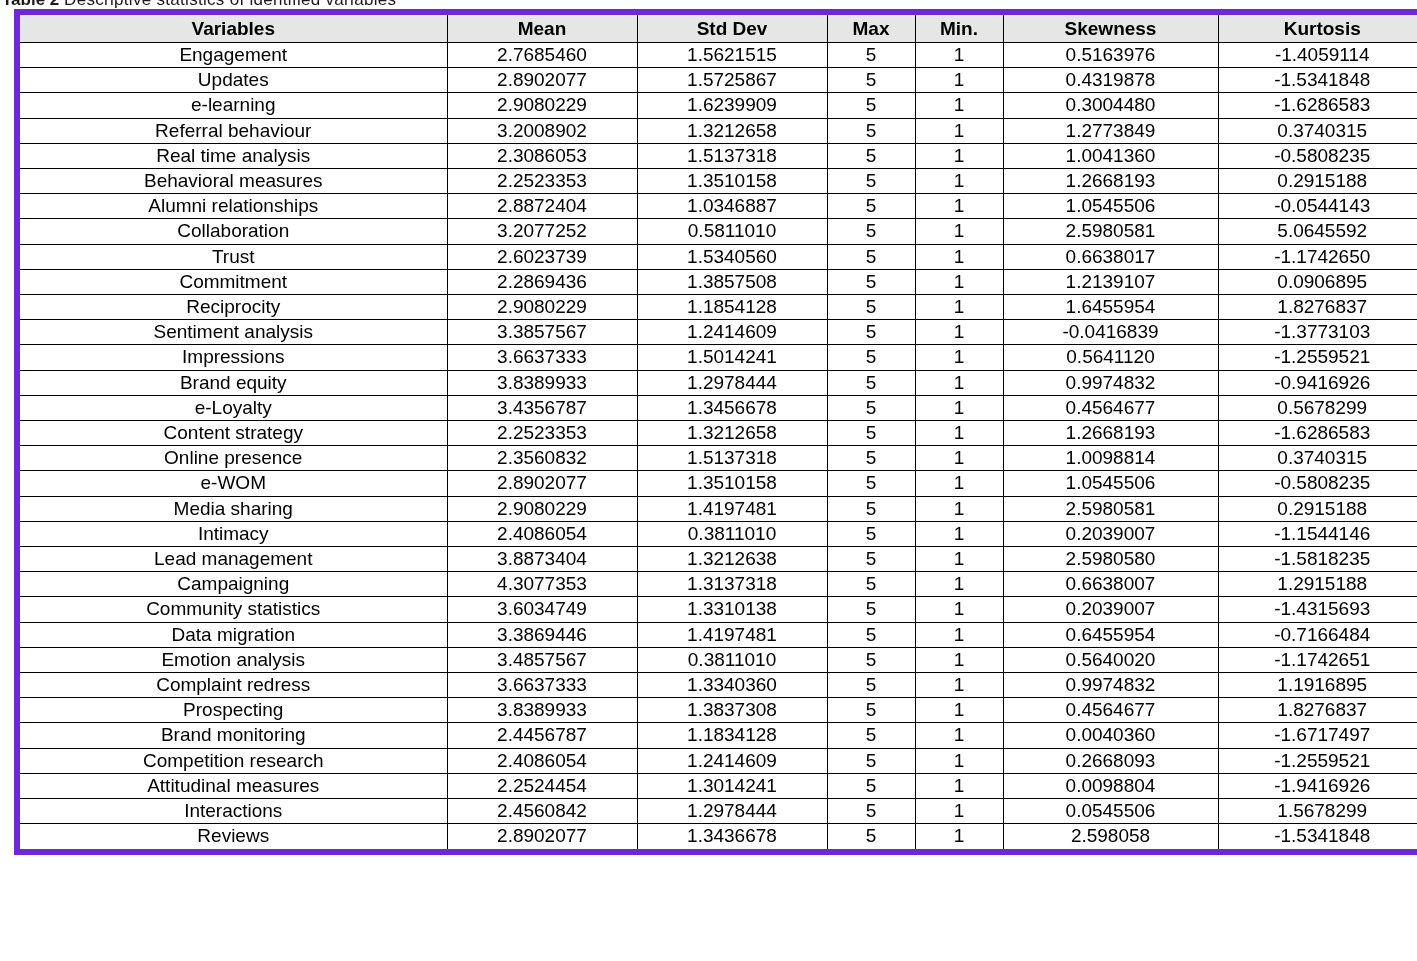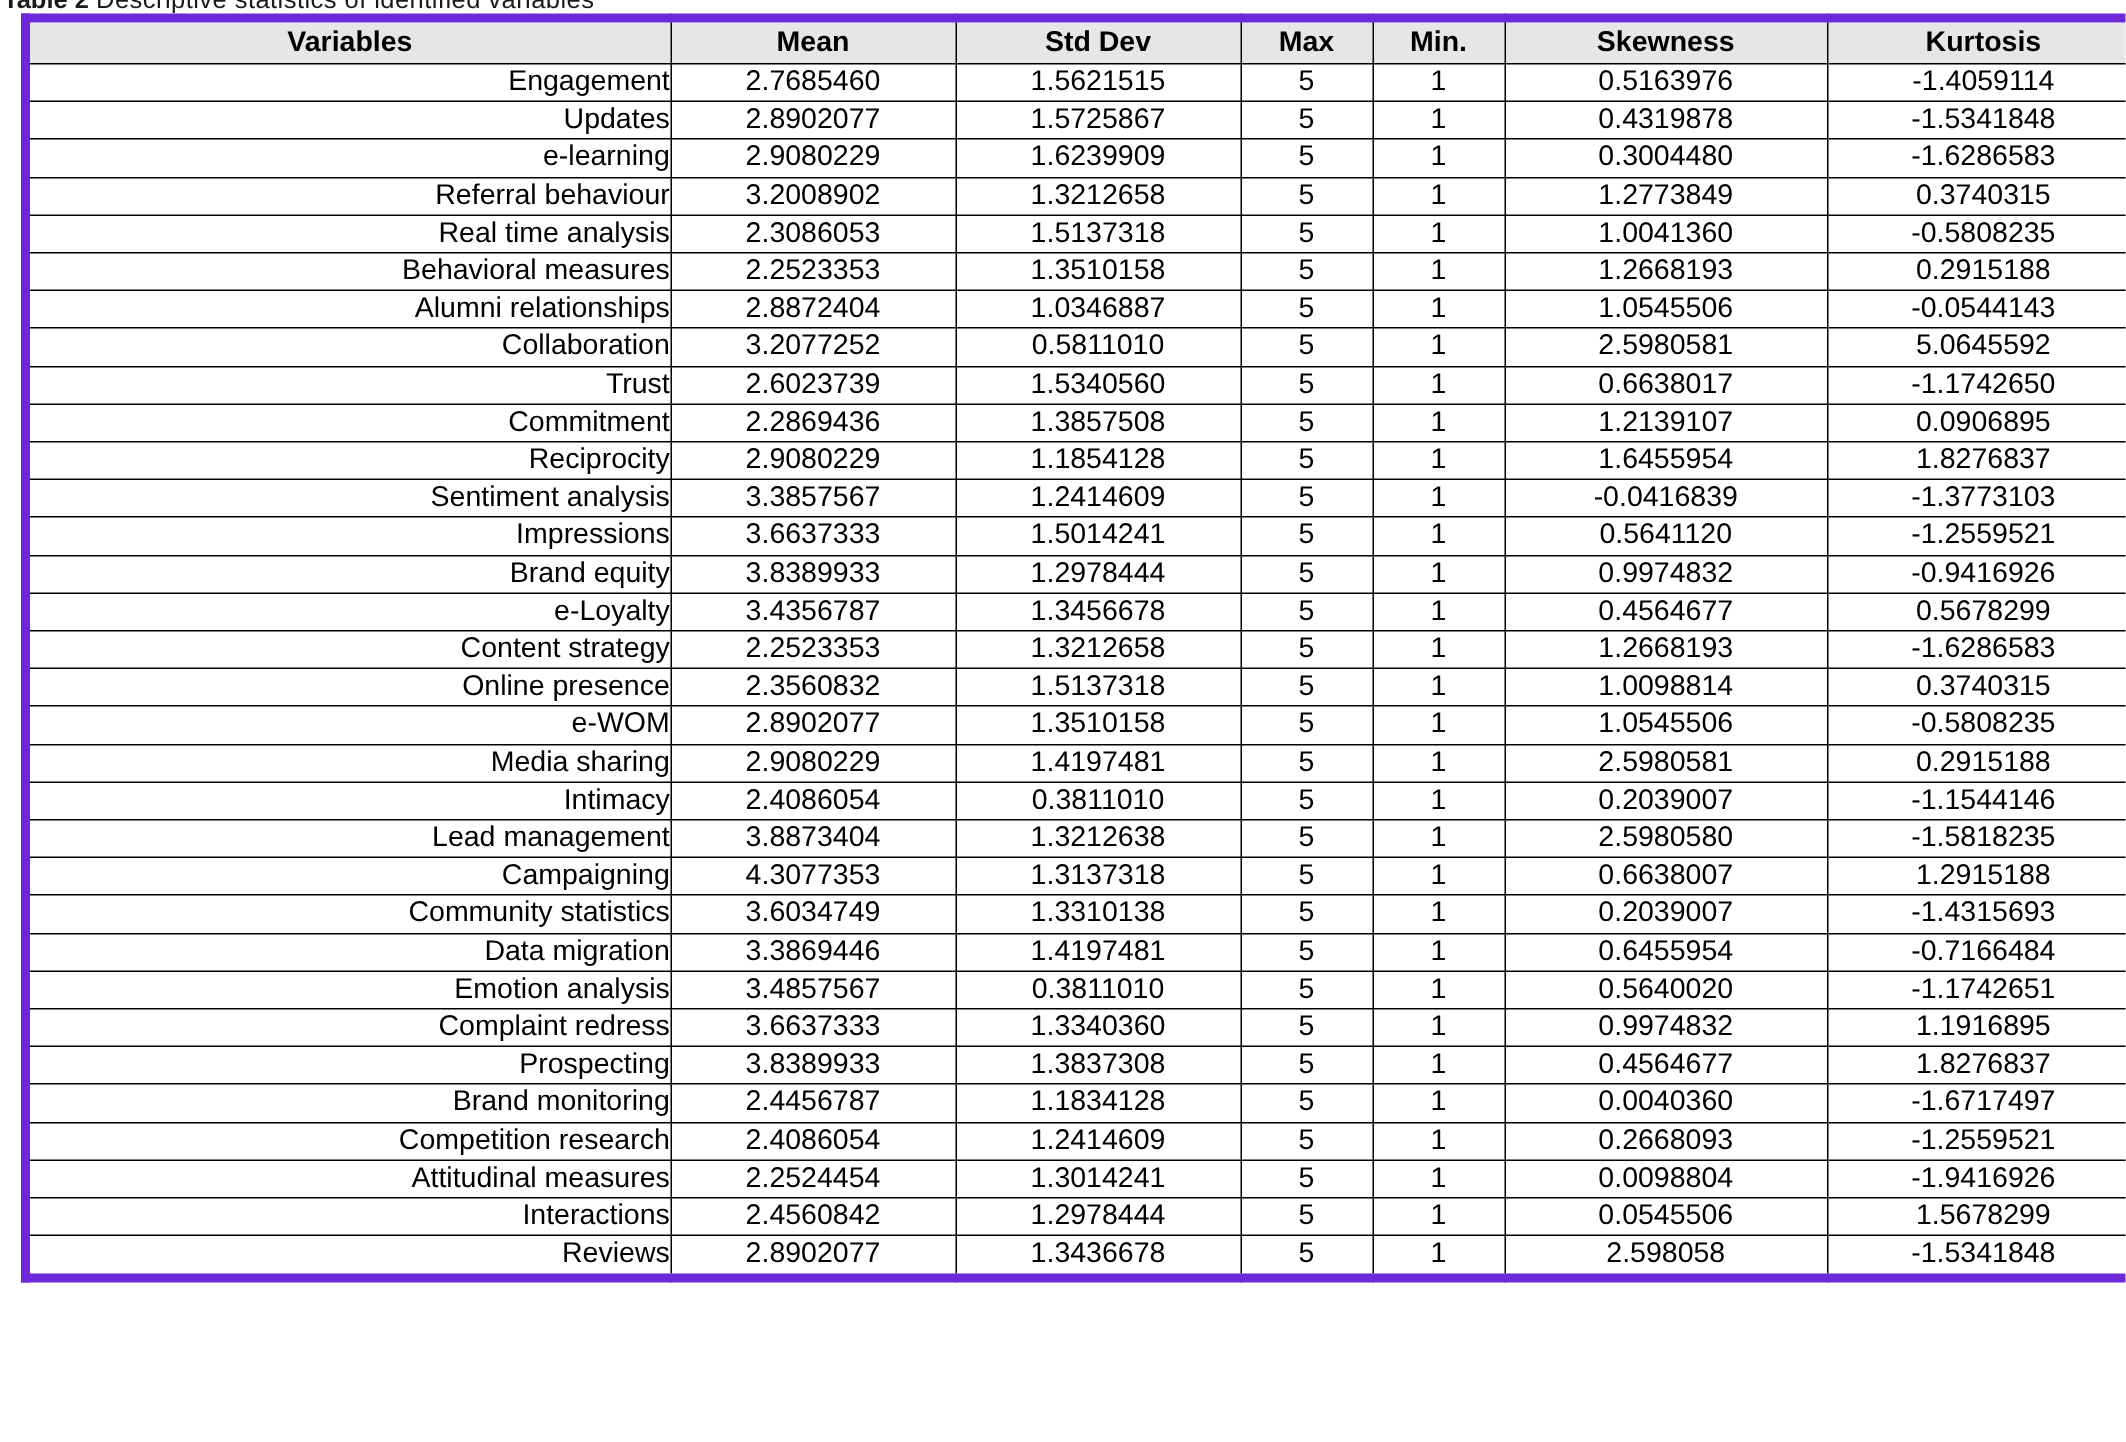--- a/index.html
+++ b/index.html
@@ -79,21 +79,21 @@
     font-size: 19px;
   }
 
   
   table.stats {
     border: 6px solid #6d28d9;
     margin-left: 12px;
   }
 
   td.var {
-    text-align: right;
+    text-align: center;
     padding-left: 20px;
   }
   td.num {
     text-align: center;
   }
 
   
   col.c-var  { width: 430px; }
   col.c-mean { width: 190px; }
   col.c-sd   { width: 190px; }

